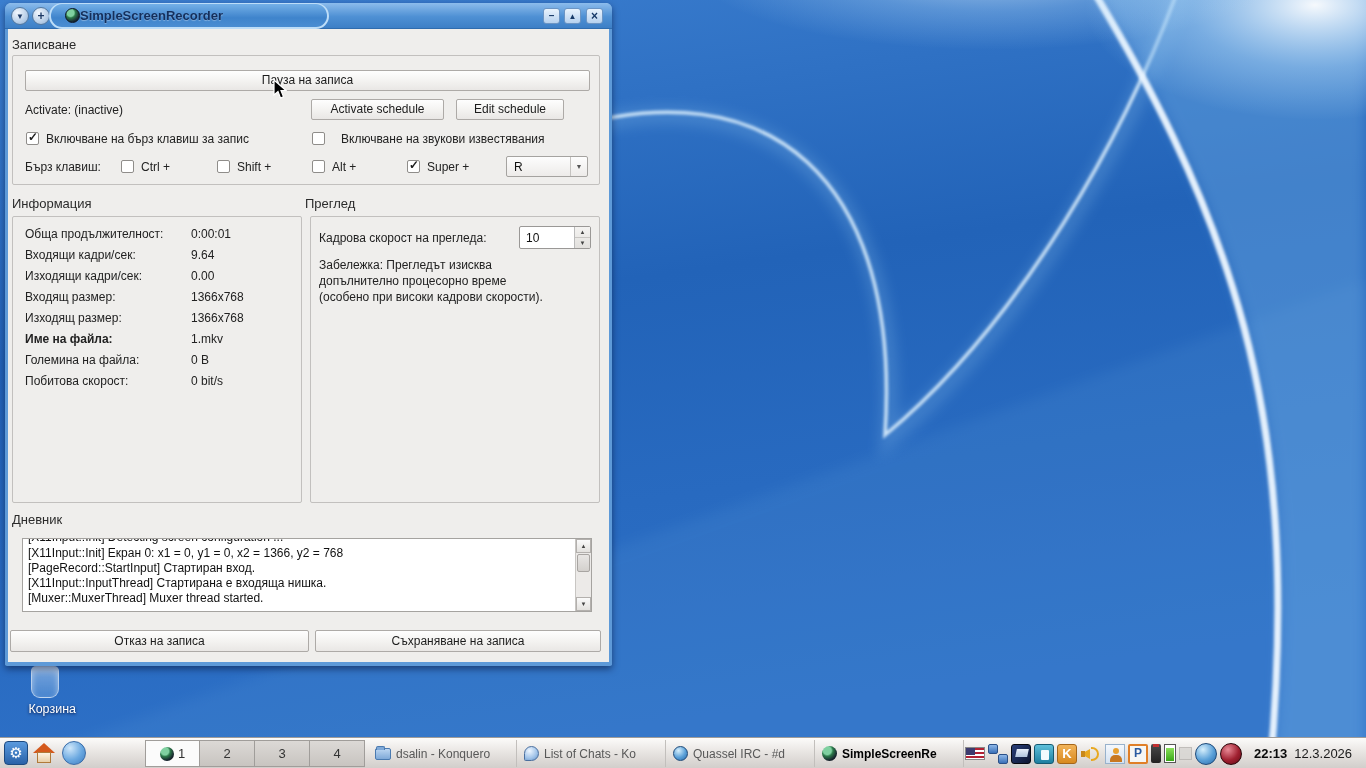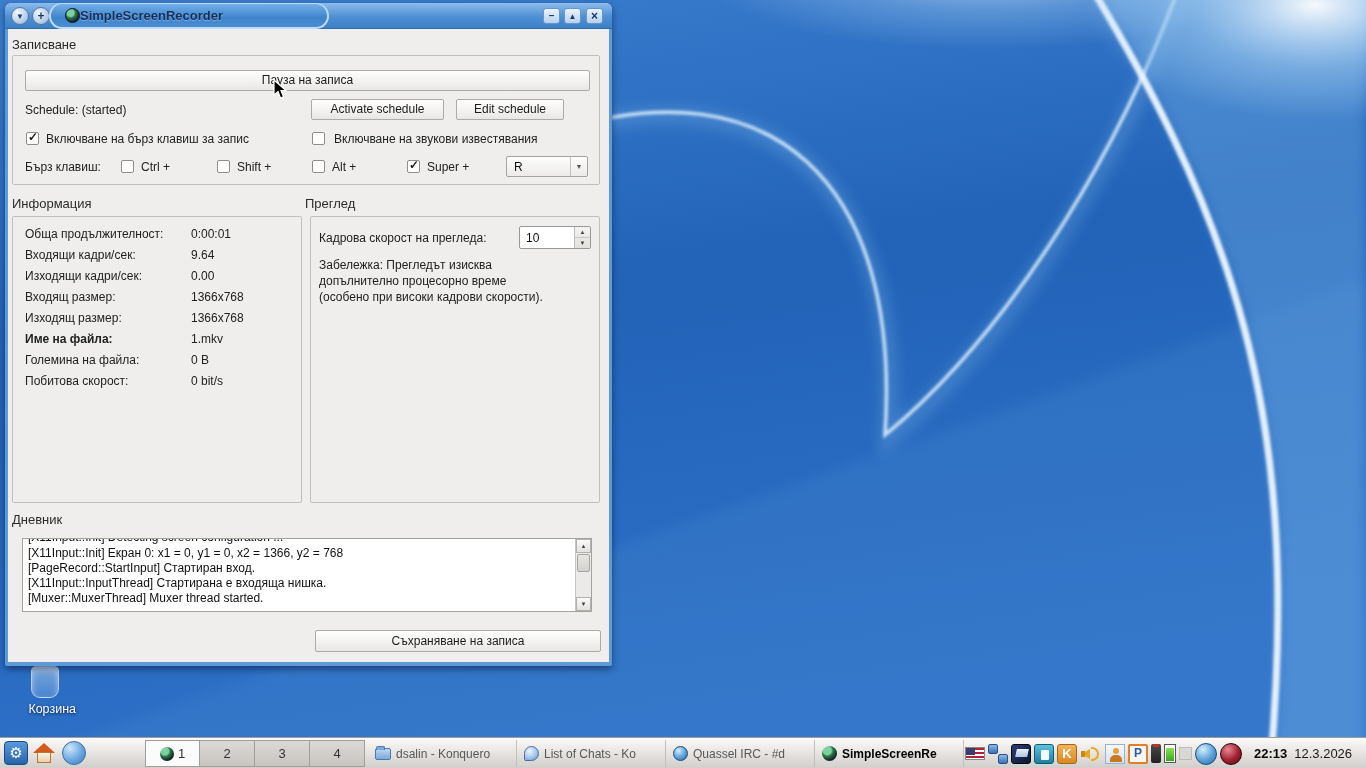--- a/index.html
+++ b/index.html
@@ -196,32 +196,32 @@
       <span class="tb-sq" style="left:538px;"><span>–</span></span>
       <span class="tb-sq" style="left:559px;"><span style="font-size:8px;">▲</span></span>
       <span class="tb-sq" style="left:581px;"><span style="font-size:12px;">×</span></span>
     </div>
 
     <div class="content">
 
       <div class="sect" style="left:4px; top:8px;">Записване</div>
       <div class="gbox" style="left:4px; top:26px; width:588px; height:130px;">
         <div class="btn" style="left:12px; top:14px; width:565px;">Пауза на записа</div>
-        <div class="lbl" style="left:12px; top:47px;">Schedule: (started)</div>
+        <div class="lbl" style="left:12px; top:47px;">Activate: (inactive)</div>
         <div class="btn" style="left:298px; top:43px; width:133px;">Activate schedule</div>
         <div class="btn" style="left:443px; top:43px; width:108px;">Edit schedule</div>
 
         <span class="cb" style="left:13px; top:76px;">
             <span class="mark">✓</span>
           </span>
         <div class="lbl" style="left:33px; top:76px;">Включване на бърз клавиш за запис</div>
         <span class="cb" style="left:299px; top:76px;">
             <span class="mark"></span>
           </span>
-        <div class="lbl" style="left:321px; top:76px;">Включване на звукови известявания</div>
+        <div class="lbl" style="left:328px; top:76px;">Включване на звукови известявания</div>
 
         <div class="lbl" style="left:12px; top:104px;">Бърз клавиш:</div>
         <span class="cb" style="left:108px; top:104px;">
             <span class="mark"></span>
           </span>
         <div class="lbl" style="left:128px; top:104px;">Ctrl +</div>
         <span class="cb" style="left:204px; top:104px;">
             <span class="mark"></span>
           </span>
         <div class="lbl" style="left:224px; top:104px;">Shift +</div>
@@ -283,20 +283,21 @@
           <div class="logline" style="top:37px;">[X11Input::InputThread] Стартирана е входяща нишка.</div>
           <div class="logline" style="top:52px;">[Muxer::MuxerThread] Muxer thread started.</div>
         </div>
         <div class="sbar">
           <div class="sbtn" style="top:0;">▲</div>
           <div class="sthumb"></div>
           <div class="sbtn" style="bottom:0;">▼</div>
         </div>
       </div>
 
+      <div class="btn" style="left:2px; top:601px; width:299px; height:22px; line-height:20px;">Отказ на записа</div>
       <div class="btn" style="left:307px; top:601px; width:286px; height:22px; line-height:20px;">Съхраняване на записа</div>
     </div>
 
     <svg class="cursor" viewBox="0 0 14 21">
       <path d="M1 1 L1 16 L5 12.5 L7.5 19 L10.5 17.8 L8 11.5 L13 11.5 Z" fill="#000" stroke="#fff" stroke-width="1.2"></path>
     </svg>
   </div>
 
   <div class="taskbar">
     <div class="tb-ico kmenu" style="left:4px;"><span>⚙</span></div>

